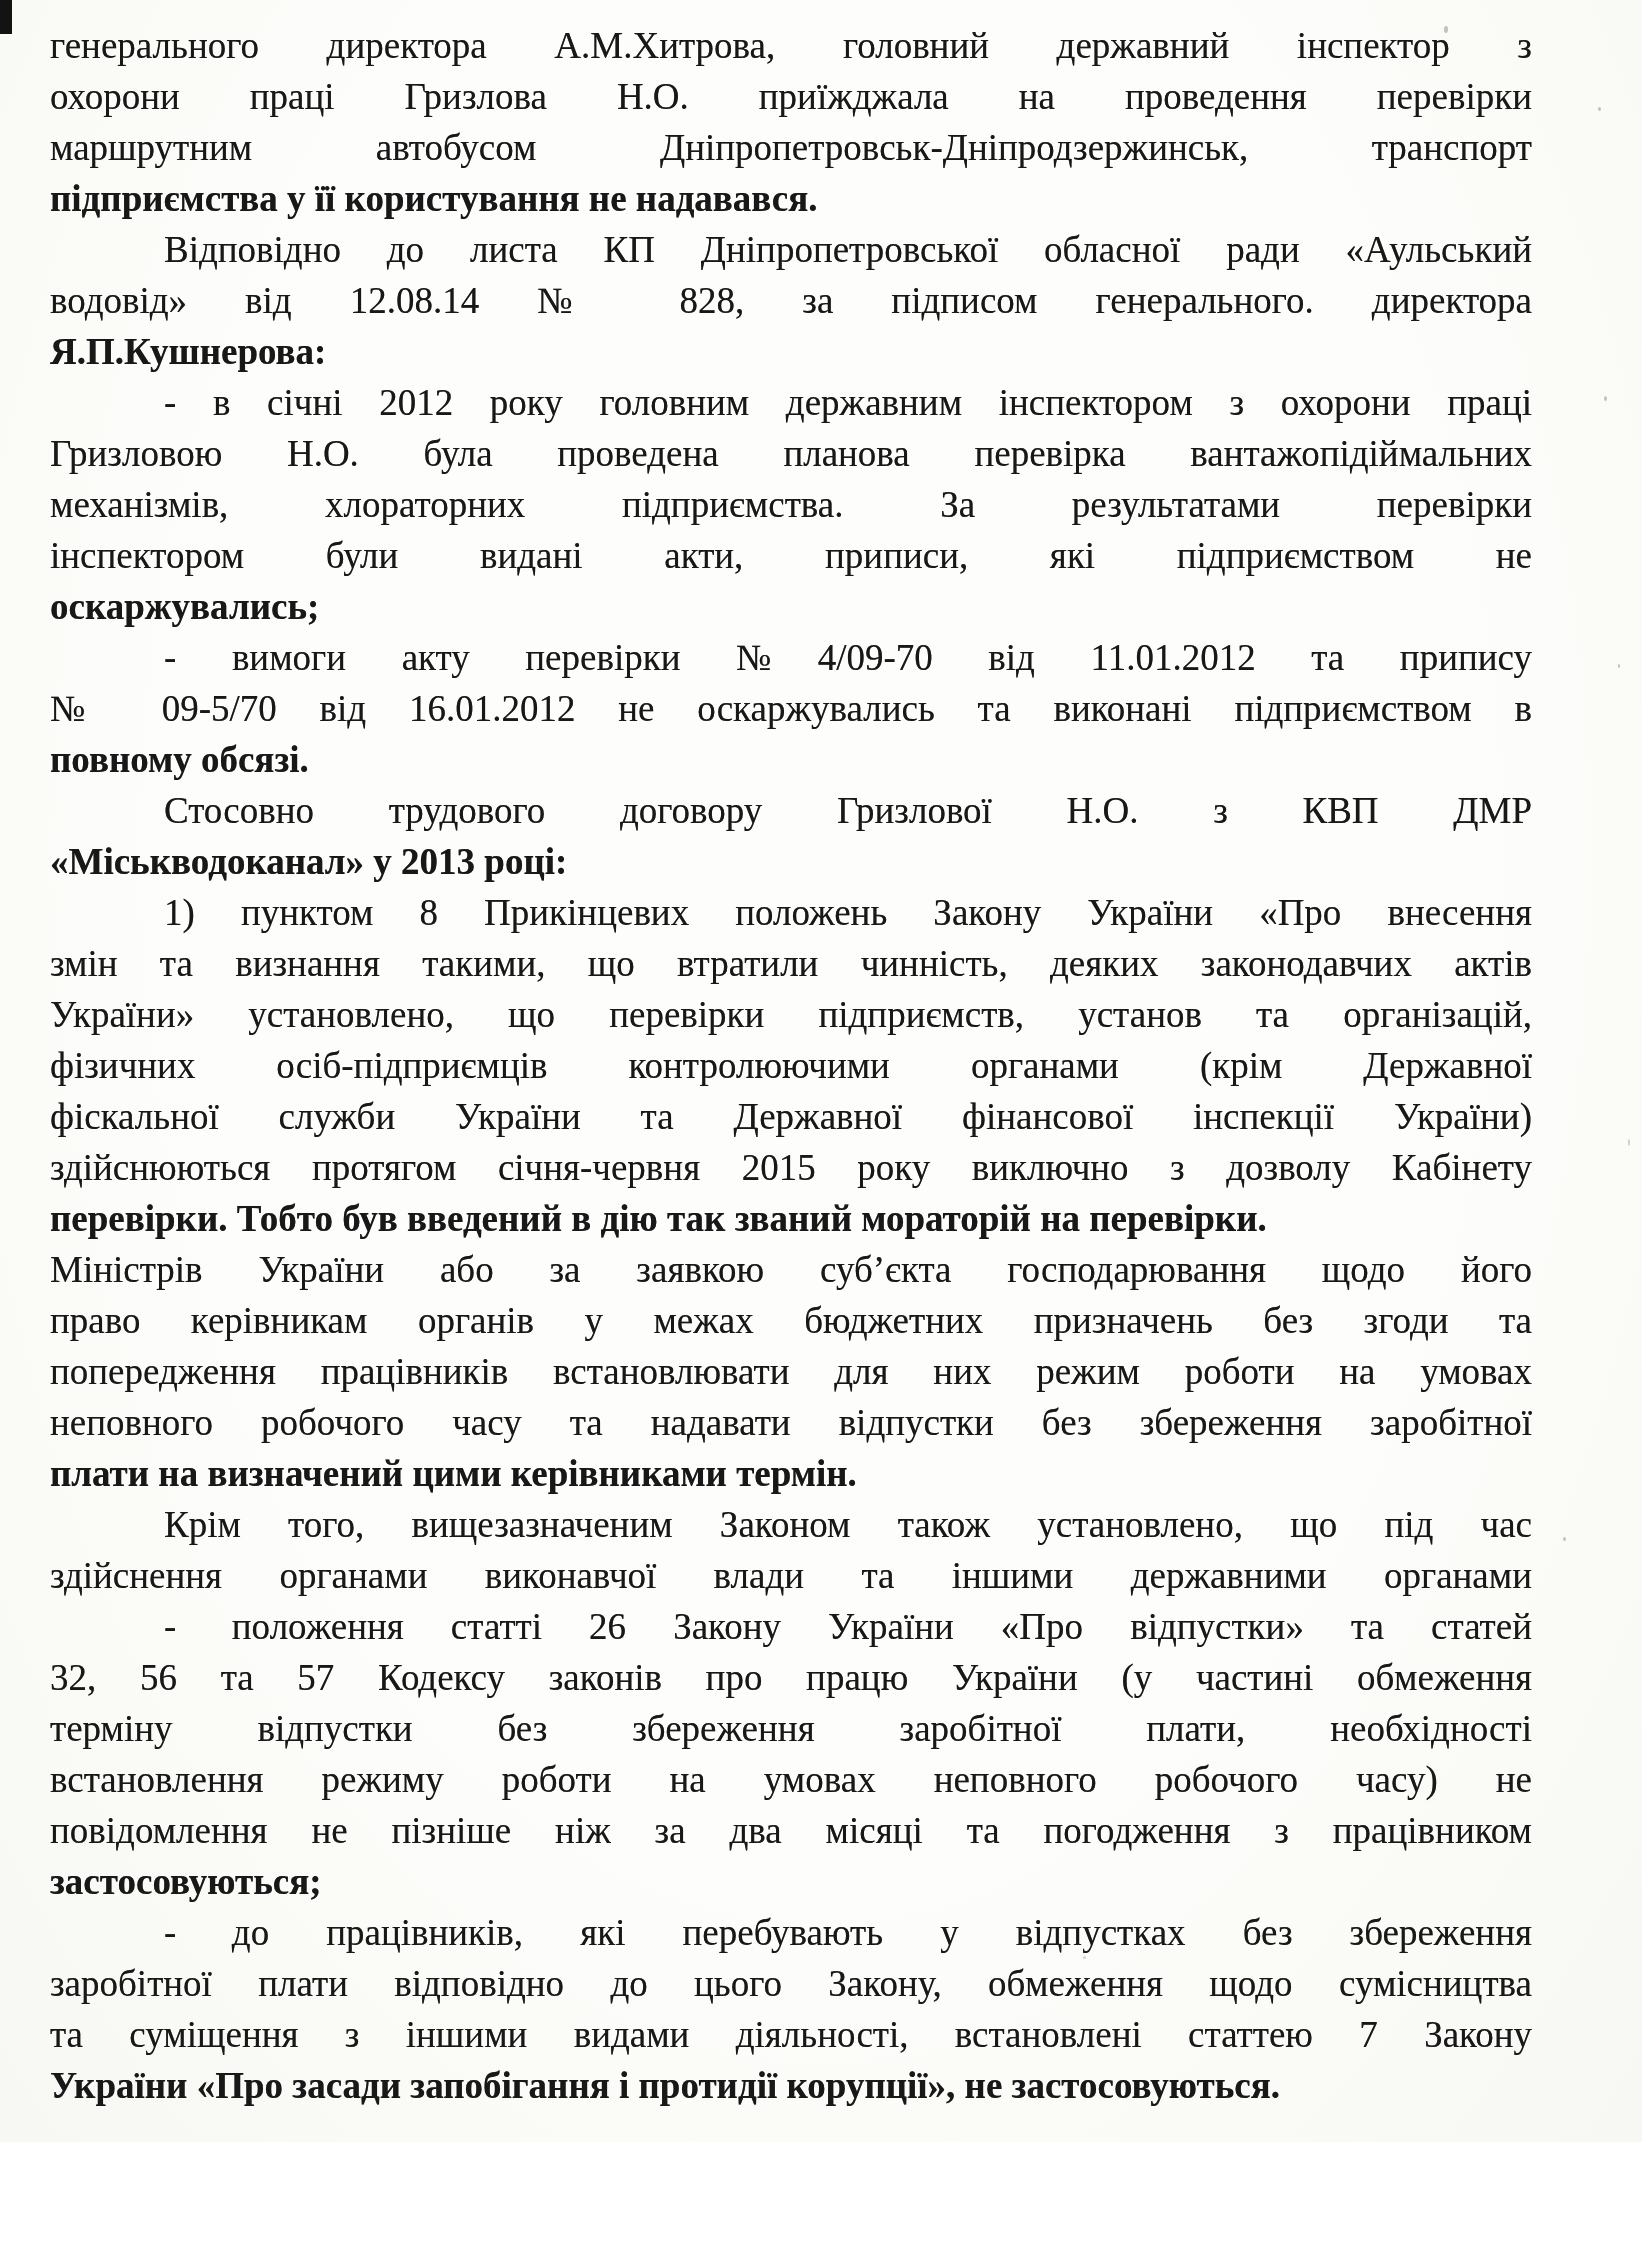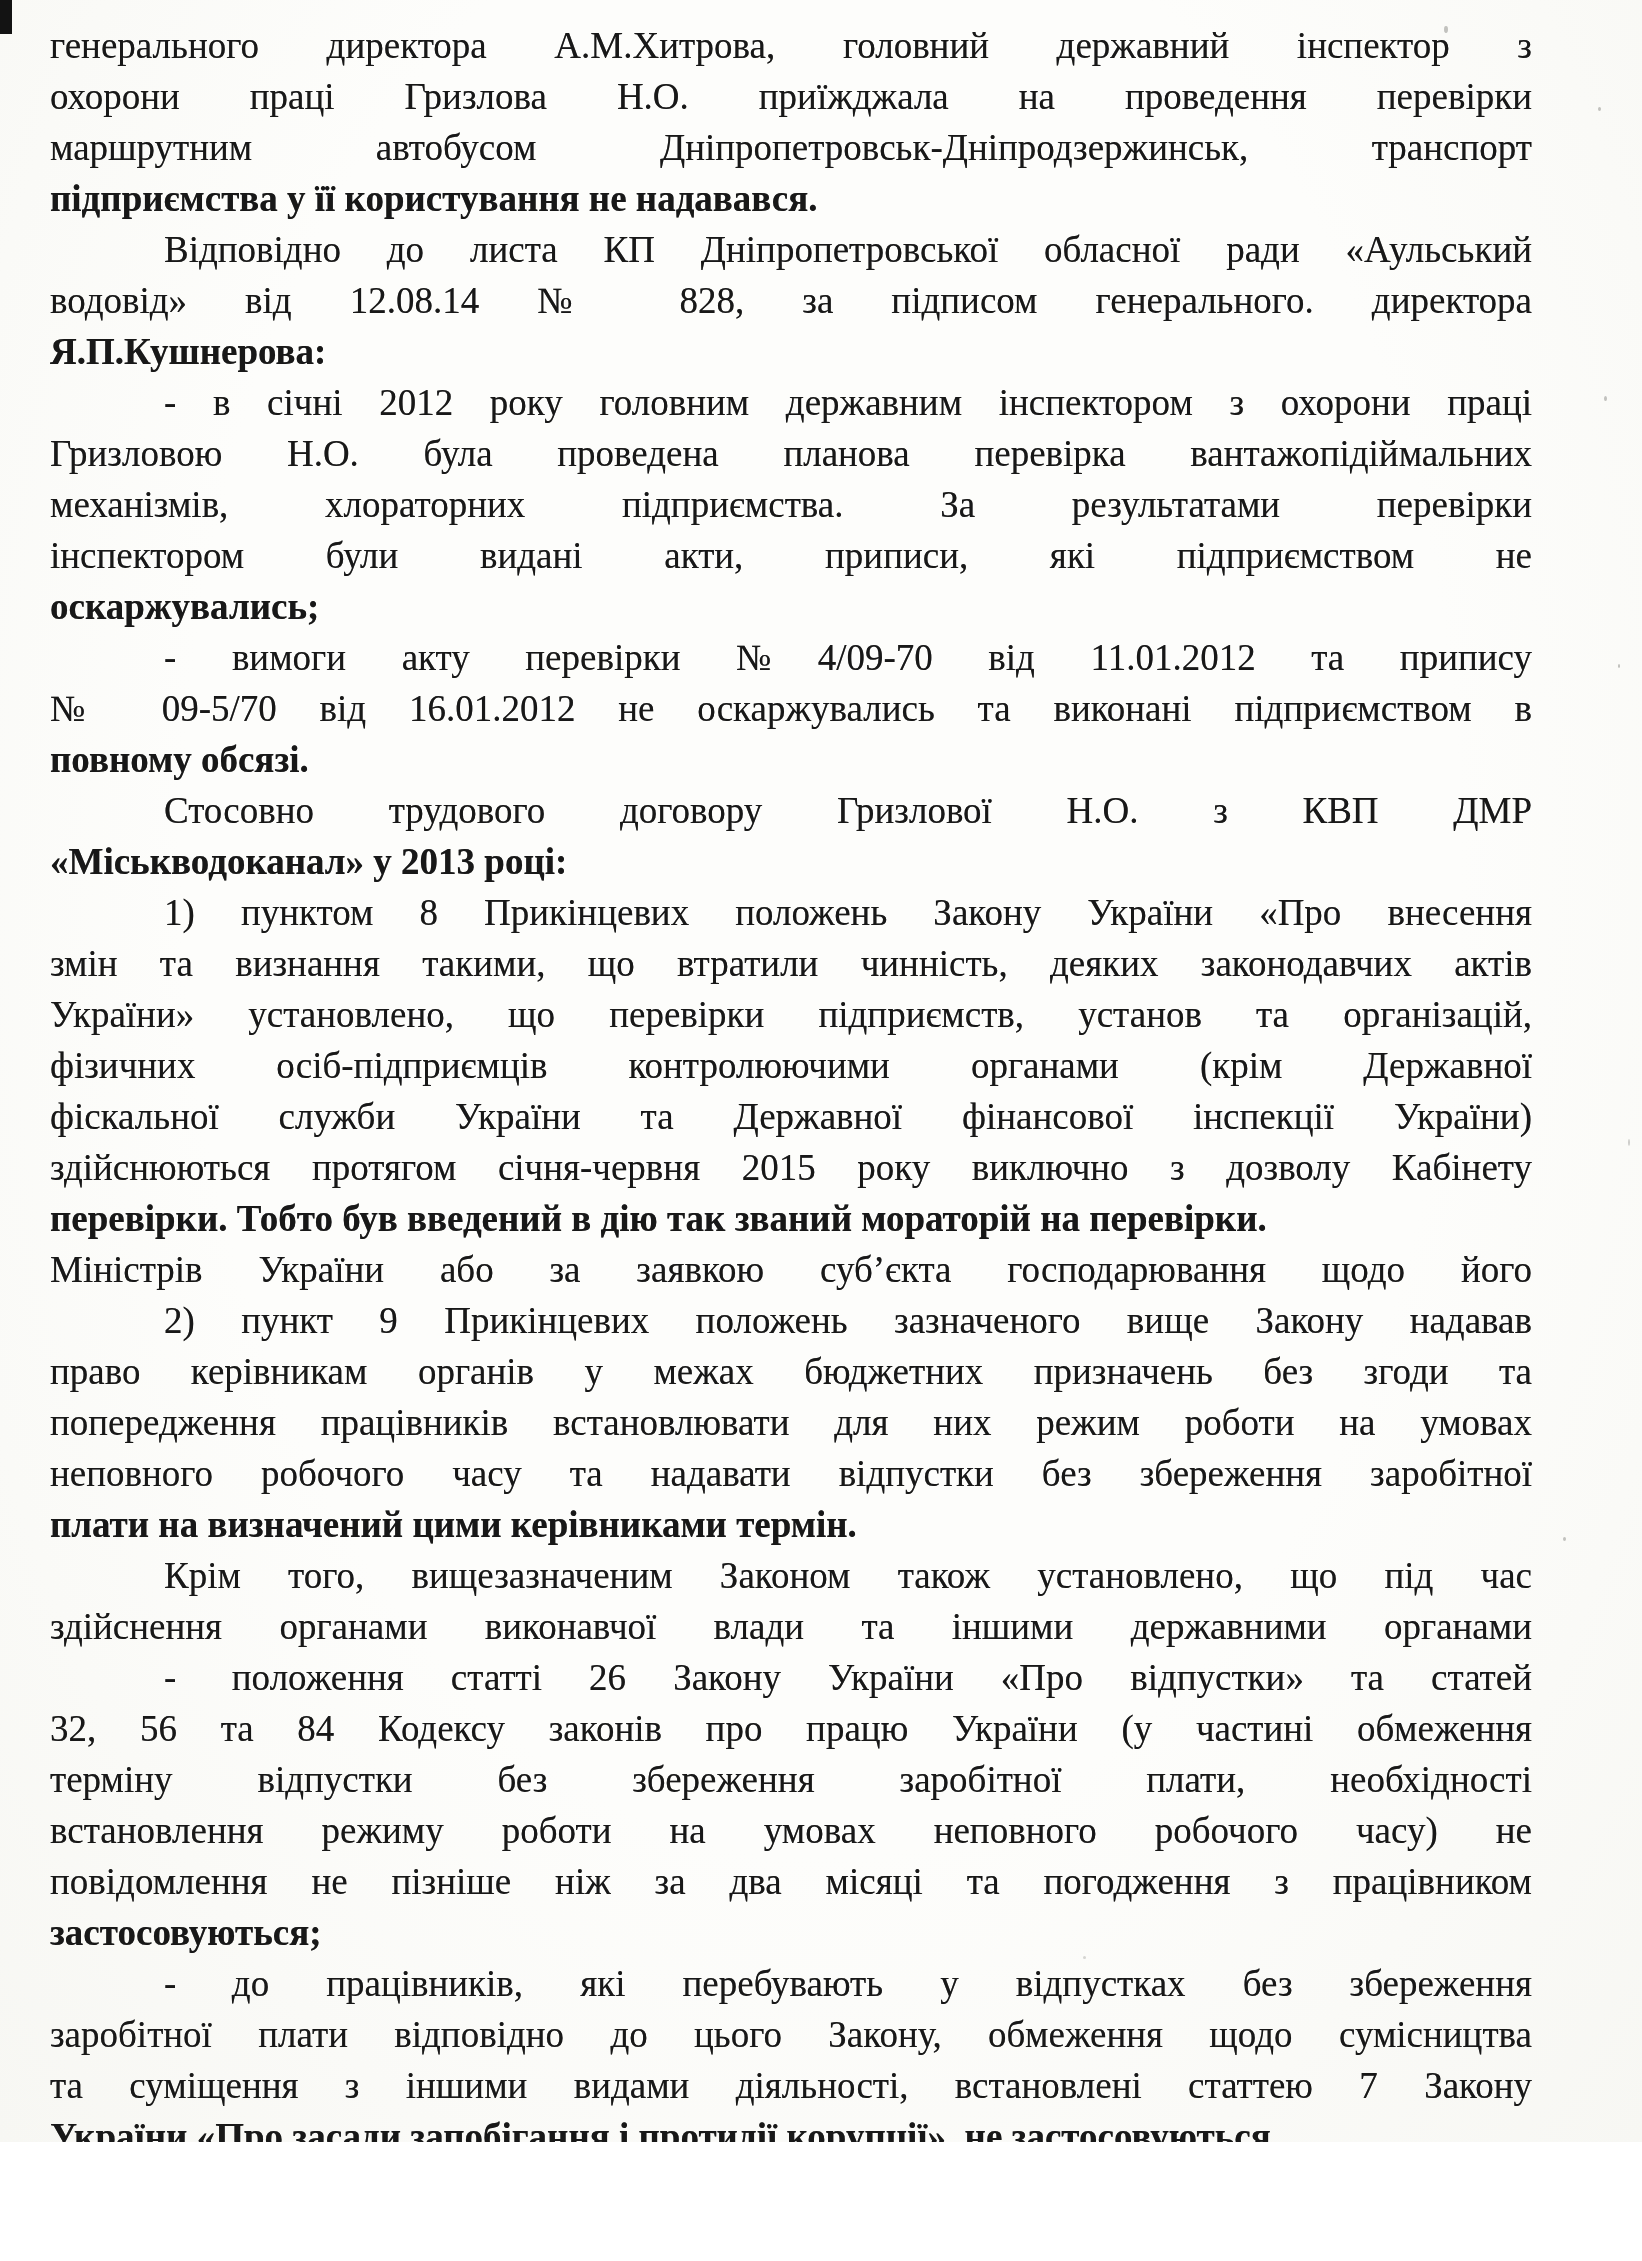--- a/index.html
+++ b/index.html
@@ -87,29 +87,28 @@
       <div class="line first">Стосовно трудового договору Гризлової Н.О. з КВП ДМР</div>
       <div class="line last">«Міськводоканал» у 2013 році:</div>
       <div class="line first">1) пунктом 8 Прикінцевих положень Закону України «Про внесення</div>
       <div class="line">змін та визнання такими, що втратили чинність, деяких законодавчих актів</div>
       <div class="line">України» установлено, що перевірки підприємств, установ та організацій,</div>
       <div class="line">фізичних осіб-підприємців контролюючими органами (крім Державної</div>
       <div class="line">фіскальної служби України та Державної фінансової інспекції України)</div>
       <div class="line">здійснюються протягом січня-червня 2015 року виключно з дозволу Кабінету</div>
       <div class="line last">перевірки. Тобто був введений в дію так званий мораторій на перевірки.</div>
       <div class="line">Міністрів України або за заявкою суб’єкта господарювання щодо його</div>
-      <div class="line first">2) пункт 9 Прикінцевих положень зазначеного вище Закону надавав</div>
       <div class="line">право керівникам органів у межах бюджетних призначень без згоди та</div>
       <div class="line">попередження працівників встановлювати для них режим роботи на умовах</div>
       <div class="line">неповного робочого часу та надавати відпустки без збереження заробітної</div>
       <div class="line last">плати на визначений цими керівниками термін.</div>
       <div class="line first">Крім того, вищезазначеним Законом також установлено, що під час</div>
       <div class="line">здійснення органами виконавчої влади та іншими державними органами</div>
       <div class="line first">-  положення статті 26 Закону України «Про відпустки» та статей</div>
-      <div class="line">32, 56 та 84 Кодексу законів про працю України (у частині обмеження</div>
+      <div class="line">32, 56 та 57 Кодексу законів про працю України (у частині обмеження</div>
       <div class="line">терміну відпустки без збереження заробітної плати, необхідності</div>
       <div class="line">встановлення режиму роботи на умовах неповного робочого часу) не</div>
       <div class="line">повідомлення не пізніше ніж за два місяці та погодження з працівником</div>
       <div class="line last">застосовуються;</div>
       <div class="line first">-  до працівників, які перебувають у відпустках без збереження</div>
       <div class="line">заробітної плати відповідно до цього Закону, обмеження щодо сумісництва</div>
       <div class="line">та суміщення з іншими видами діяльності, встановлені статтею 7 Закону</div>
       <div class="line last">України «Про засади запобігання і протидії корупції», не застосовуються.</div>
     </div>
 

